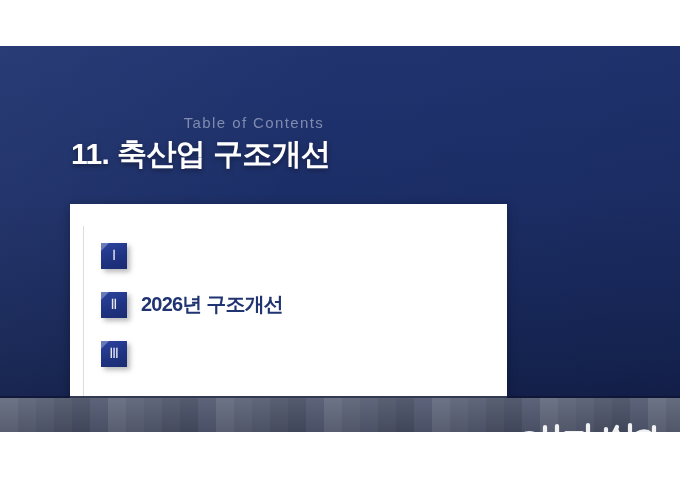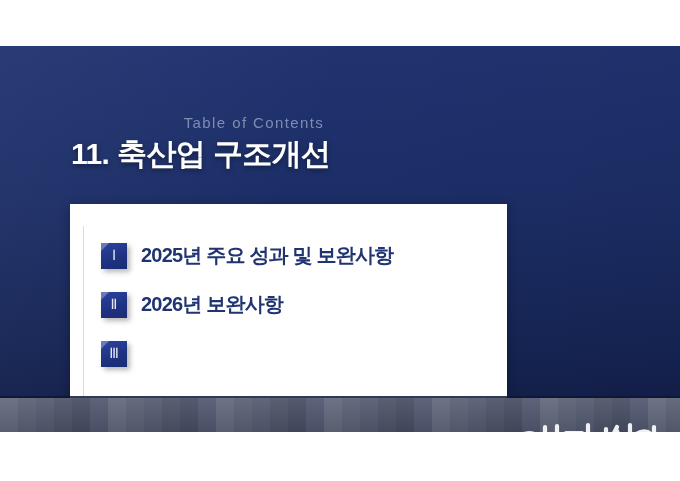--- a/index.html
+++ b/index.html
@@ -204,28 +204,27 @@
 
   <div class="card">
     <div class="card-rule"></div>
 
     <div class="toc-list">
 
       <div class="toc-row">
         <span class="badge">
           <span class="badge-num">Ⅰ</span>
         </span>
-        <span class="toc-text">2025년 주요 성과 및 보완사항</span>
       </div>
 
       <div class="toc-row">
         <span class="badge">
           <span class="badge-num">Ⅱ</span>
         </span>
-        <span class="toc-text">2026년 보완사항</span>
+        <span class="toc-text">2026년 구조개선</span>
       </div>
 
       <div class="toc-row">
         <span class="badge">
           <span class="badge-num">Ⅲ</span>
         </span>
       </div>
 
     </div>
   </div>

